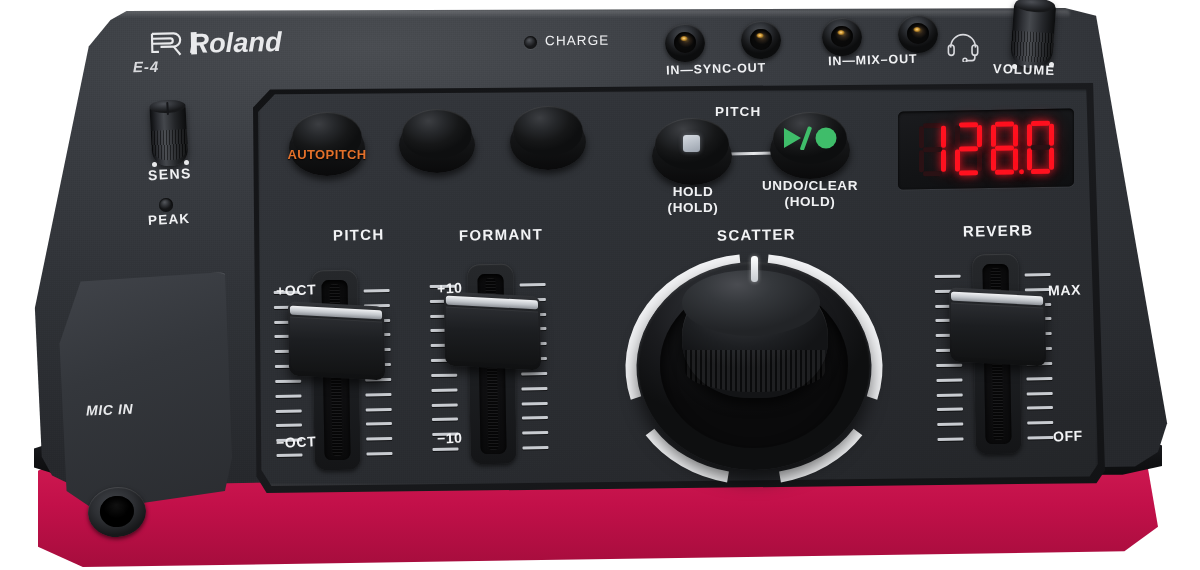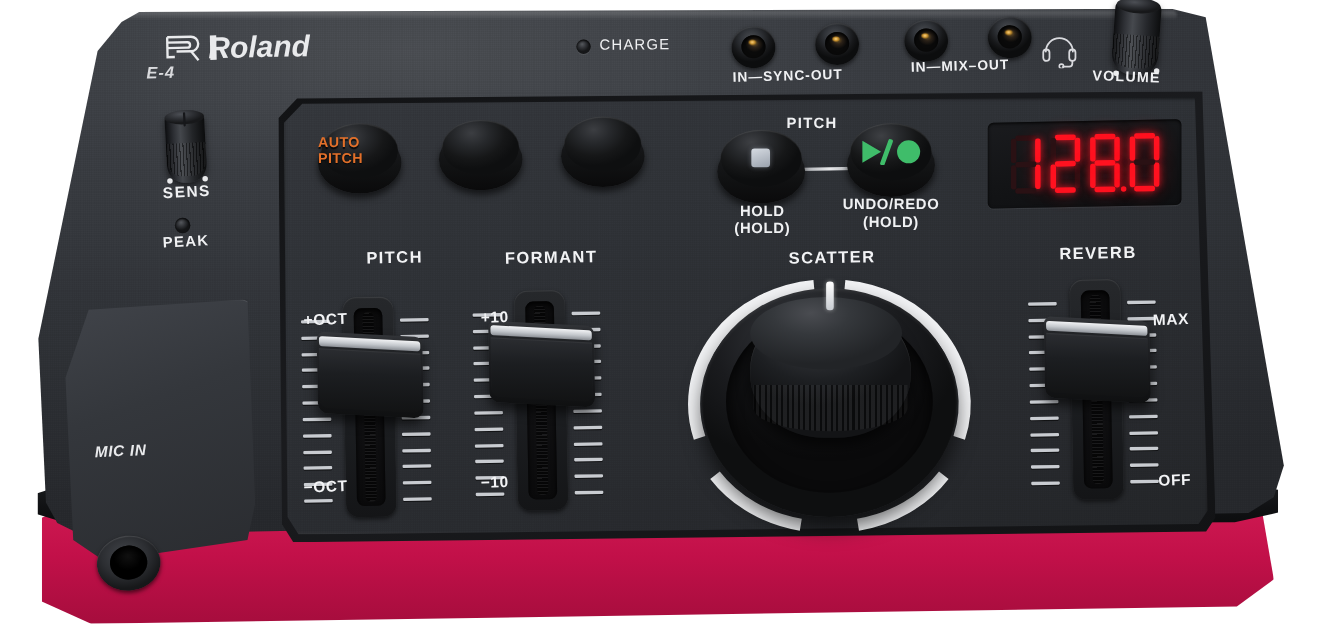--- a/index.html
+++ b/index.html
@@ -211,21 +211,21 @@
     background:linear-gradient(180deg,#1c1d20 0%,#111213 60%,#0a0a0b 100%);
     box-shadow:0 4px 7px rgba(0,0,0,.6);
   }
   .fxbtn .cap{
     position:absolute;left:3px;top:0;width:70px;height:50px;border-radius:50%;
     background:radial-gradient(60% 65% at 38% 24%, #3c3e42 0%, #26282b 38%, #161718 72%, #0e0f10 100%);
     box-shadow:inset 0 1px 1px rgba(255,255,255,.10);
   }
   .fxbtn .txt{
     position:absolute;left:0;top:0;width:76px;height:50px;
-    display:flex;flex-direction:column;align-items:flex-start;justify-content:center;
+    display:flex;align-items:flex-end;justify-content:center;
     color:#e2702a;font-size:13px;font-weight:bold;line-height:1.05;letter-spacing:.4px;
     text-shadow:0 1px 1px rgba(0,0,0,.8);
   }
 
   
   .looper-title{
     position:absolute;left:715px;top:104px;color:#f0f1f3;font-size:13.5px;font-weight:bold;letter-spacing:1.2px;
   }
   .looper-link{
     position:absolute;left:727px;top:152px;width:54px;height:3px;
@@ -484,21 +484,21 @@
       <div class="cap"></div>
       <div class="playrec">
         <svg viewBox="0 0 56 24" width="56" height="24" aria-hidden="true">
           <polygon points="2,2 2,22 19,12" fill="#3fbd6a"></polygon>
           <rect x="22" y="0" width="4.2" height="25" rx="1.6" fill="#3fbd6a" transform="rotate(20 24 12)"></rect>
           <circle cx="44" cy="12" r="10.5" fill="#3fbd6a"></circle>
         </svg>
       </div>
     </div>
     <div class="lp-caption" style="left:742px;top:178px;width:136px;">
-      <div>UNDO/REDO</div>
+      <div>UNDO/CLEAR</div>
       <div>(HOLD)</div>
     </div>
 
     <div class="display">
       <div class="digits" id="digits">
           <div class="seg-digit">
             <div class="seg h a"></div>
             <div class="seg v b on"></div>
             <div class="seg v c on"></div>
             <div class="seg h d"></div>

